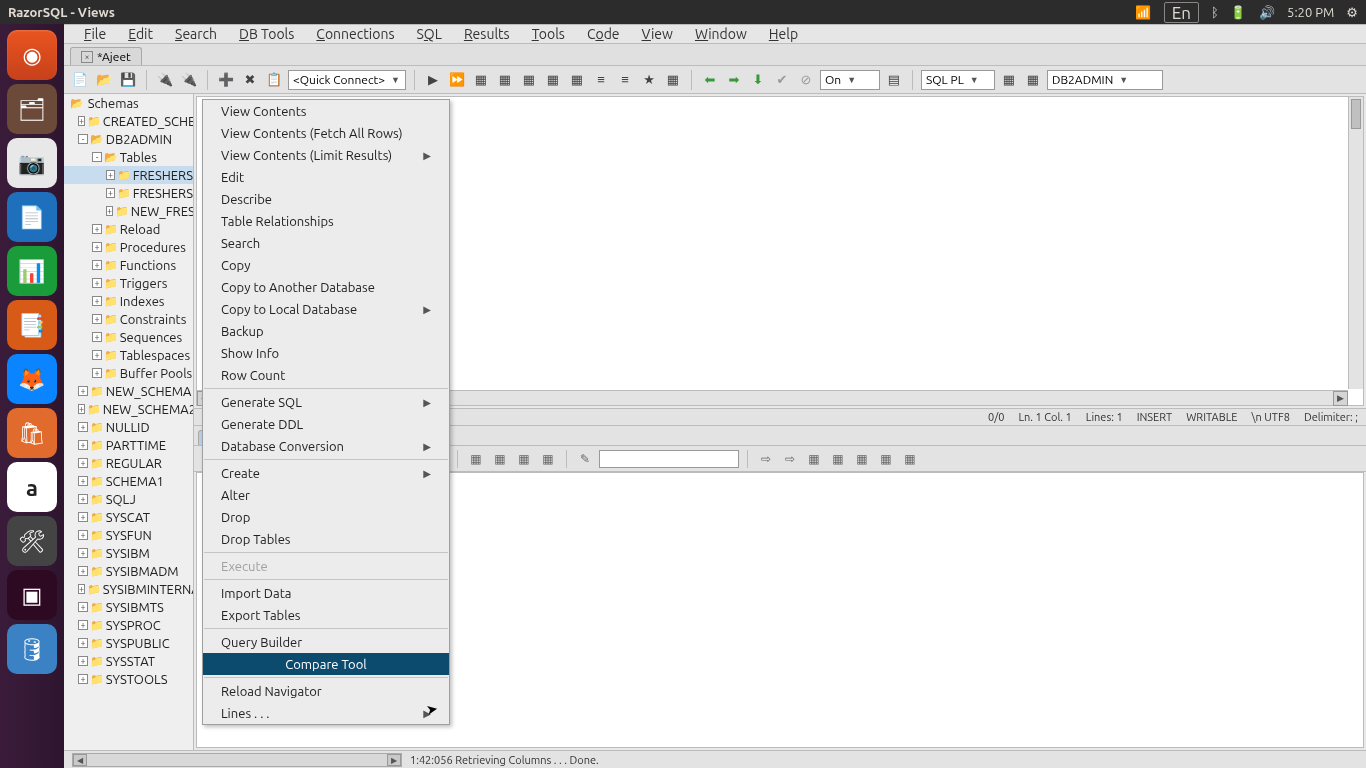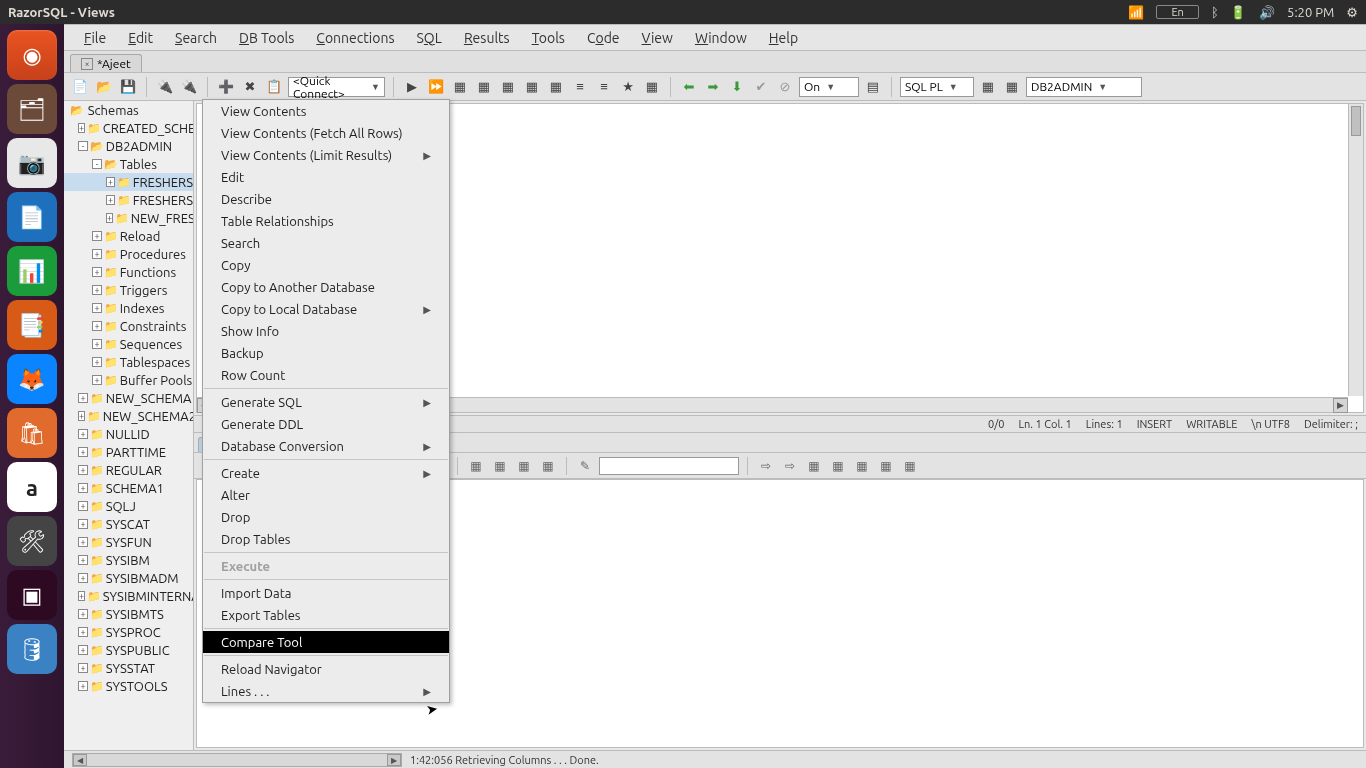--- a/index.html
+++ b/index.html
@@ -3,21 +3,21 @@
 <meta charset="utf-8">
 <style>
 * { margin: 0; padding: 0; box-sizing: border-box; font-family: "Ubuntu", "Liberation Sans", sans-serif; }
 body { width: 1366px; height: 768px; overflow: hidden; background: #f0f0f0; position: relative; }
 
 
 .top-panel { height: 24px; background: #2c2c2c; color: #dfdbd2; display: flex; align-items: center; padding: 0 8px; font-size: 13px; font-weight: bold; }
 .top-panel .title { flex: 1; }
 .top-panel .indicators { display: flex; align-items: center; gap: 12px; font-weight: normal; }
 .top-panel .ind { display: inline-flex; align-items: center; }
-.top-panel .lang { border: 1px solid #888; padding: 0 14px; font-size: 11px; border-radius: 2px; }
+.top-panel .lang { border: 1px solid #888; padding: 0 7px; font-size: 17px; border-radius: 2px; }
 
 
 .launcher { position: absolute; left: 0; top: 24px; width: 64px; height: 744px; background: linear-gradient(to right, #3a1c3a, #2e152e); display: flex; flex-direction: column; align-items: center; padding-top: 6px; gap: 4px; }
 .launcher .licon { width: 50px; height: 50px; border-radius: 10px; display: flex; align-items: center; justify-content: center; font-size: 22px; color: #fff; }
 .launcher .licon.orange { background: linear-gradient(#e95420,#c7411b); box-shadow: inset 0 1px 2px rgba(255,255,255,.2); }
 .launcher .licon.filemgr { background: #6b4a3a; }
 .launcher .licon.cam { background: #e8e8e8; color:#333; }
 .launcher .licon.writer { background:#1e6fbc; }
 .launcher .licon.calc { background:#1a9c3b; }
 .launcher .licon.impress { background:#d85a17; }
@@ -25,21 +25,21 @@
 .launcher .licon.soft { background:#e06b2c; }
 .launcher .licon.amz { background:#fff; color:#222; font-weight:bold; }
 .launcher .licon.settings { background:#444; }
 .launcher .licon.term { background:#2d0922; }
 .launcher .licon.db { background:#3a82c4; }
 
 
 .app { position: absolute; left: 64px; top: 24px; width: 1302px; height: 744px; background: #e8e8e8; display: flex; flex-direction: column; border-top: 1px solid #bbb; }
 
 
-.menubar { height: 26px; background: #e6e6e6; border-bottom: 1px solid #bcbcbc; display: flex; align-items: center; padding: 0 10px; gap: 2px; font-size: 14px; color: #333; }
+.menubar { height: 19px; background: #e6e6e6; border-bottom: 1px solid #bcbcbc; display: flex; align-items: center; padding: 0 10px; gap: 2px; font-size: 14px; color: #333; }
 .menubar .mitem { padding: 2px 10px; cursor: default; }
 .menubar .mitem u { text-decoration: underline; }
 
 
 .tabrow { height: 22px; background: #e0e0e0; border-bottom: 1px solid #bcbcbc; display: flex; align-items: flex-end; padding-left: 6px; }
 .conn-tab { display: flex; align-items: center; gap: 4px; background: #d8d8d8; border: 1px solid #a9a9a9; border-bottom: none; padding: 2px 10px; font-size: 12px; border-radius: 3px 3px 0 0; }
 .conn-tab .x { width: 12px; height: 12px; border: 1px solid #888; font-size: 9px; line-height: 10px; text-align: center; color:#555; }
 
 
 .toolbar { height: 28px; background: #e3e3e3; border-bottom: 1px solid #bcbcbc; display: flex; align-items: center; padding: 0 6px; gap: 4px; }
@@ -86,22 +86,22 @@
 
 .results { flex: 1; background: #fff; border: 1px solid #bcbcbc; margin: 0 2px 2px 2px; }
 
 .bottomstatus { height: 18px; background: #e3e3e3; border-top: 1px solid #bcbcbc; font-size: 11px; color: #333; display: flex; align-items: center; padding: 0 8px; }
 .bottomstatus .hscroll { width: 330px; height: 14px; background: #d8d8d8; border: 1px solid #aaa; margin-right: 8px; display:flex; justify-content:space-between;}
 .bottomstatus .hscroll .sbtn{ width:14px; background:#c9c9c9; border:1px solid #999; font-size:8px; text-align:center; line-height:12px; color:#555;}
 
 
 .ctxmenu { position: absolute; left: 202px; top: 99px; width: 248px; background: #ececec; border: 1px solid #a0a0a0; box-shadow: 2px 2px 4px rgba(0,0,0,.25); font-size: 13px; color: #222; z-index: 100; }
 .ctxmenu .ci { padding: 3px 18px 3px 18px; display: flex; align-items: center; justify-content: space-between; height: 22px; cursor: default; }
-.ctxmenu .ci.disabled { color: #a0a0a0; font-weight: bold; }
-.ctxmenu .ci.hover { background: #000000; color: #fff; }
+.ctxmenu .ci.disabled { color: #a0a0a0; }
+.ctxmenu .ci.hover { background: #0c4a6e; color: #fff; justify-content: center; }
 .ctxmenu .csep { height: 1px; background: #c5c5c5; margin: 2px 1px; }
 .ctxmenu .sub { font-size: 10px; color: #555; }
 
 
 .cursor-img { position: absolute; left: 426px; top: 701px; z-index: 200; font-size: 14px; color: #000; transform: rotate(-10deg); pointer-events:none;}
 </style>
 </head>
 <body>
 
 <div class="top-panel">
@@ -160,21 +160,21 @@
     <span class="tbtn">📄</span>
     <span class="tbtn">📂</span>
     <span class="tbtn">💾</span>
     <span class="sep"></span>
     <span class="tbtn">🔌</span>
     <span class="tbtn">🔌</span>
     <span class="sep"></span>
     <span class="tbtn">➕</span>
     <span class="tbtn">✖</span>
     <span class="tbtn">📋</span>
-    <span class="combo" style="width:97px;">
+    <span class="combo" style="width:118px;">
       <span>&lt;Quick Connect&gt;</span>
       <span class="arrow">▼</span>
     </span>
     <span class="sep"></span>
     <span class="tbtn">▶</span>
     <span class="tbtn">⏩</span>
     <span class="tbtn">▦</span>
     <span class="tbtn">▦</span>
     <span class="tbtn">▦</span>
     <span class="tbtn">▦</span>
@@ -536,24 +536,24 @@
       <span>Copy</span>
     </div>
     <div class="ci">
       <span>Copy to Another Database</span>
     </div>
     <div class="ci">
       <span>Copy to Local Database</span>
       <span class="sub">▶</span>
     </div>
     <div class="ci">
+      <span>Backup</span>
+    </div>
+    <div class="ci">
       <span>Show Info</span>
-    </div>
-    <div class="ci">
-      <span>Backup</span>
     </div>
     <div class="ci">
       <span>Row Count</span>
     </div>
     <div class="csep"></div>
     <div class="ci">
       <span>Generate SQL</span>
       <span class="sub">▶</span>
     </div>
     <div class="ci">
@@ -582,20 +582,23 @@
       <span>Execute</span>
     </div>
     <div class="csep"></div>
     <div class="ci">
       <span>Import Data</span>
     </div>
     <div class="ci">
       <span>Export Tables</span>
     </div>
     <div class="csep"></div>
+    <div class="ci">
+      <span>Query Builder</span>
+    </div>
     <div class="ci hover">
       <span>Compare Tool</span>
     </div>
     <div class="csep"></div>
     <div class="ci">
       <span>Reload Navigator</span>
     </div>
     <div class="ci">
       <span>Lines . . .</span>
       <span class="sub">▶</span>

